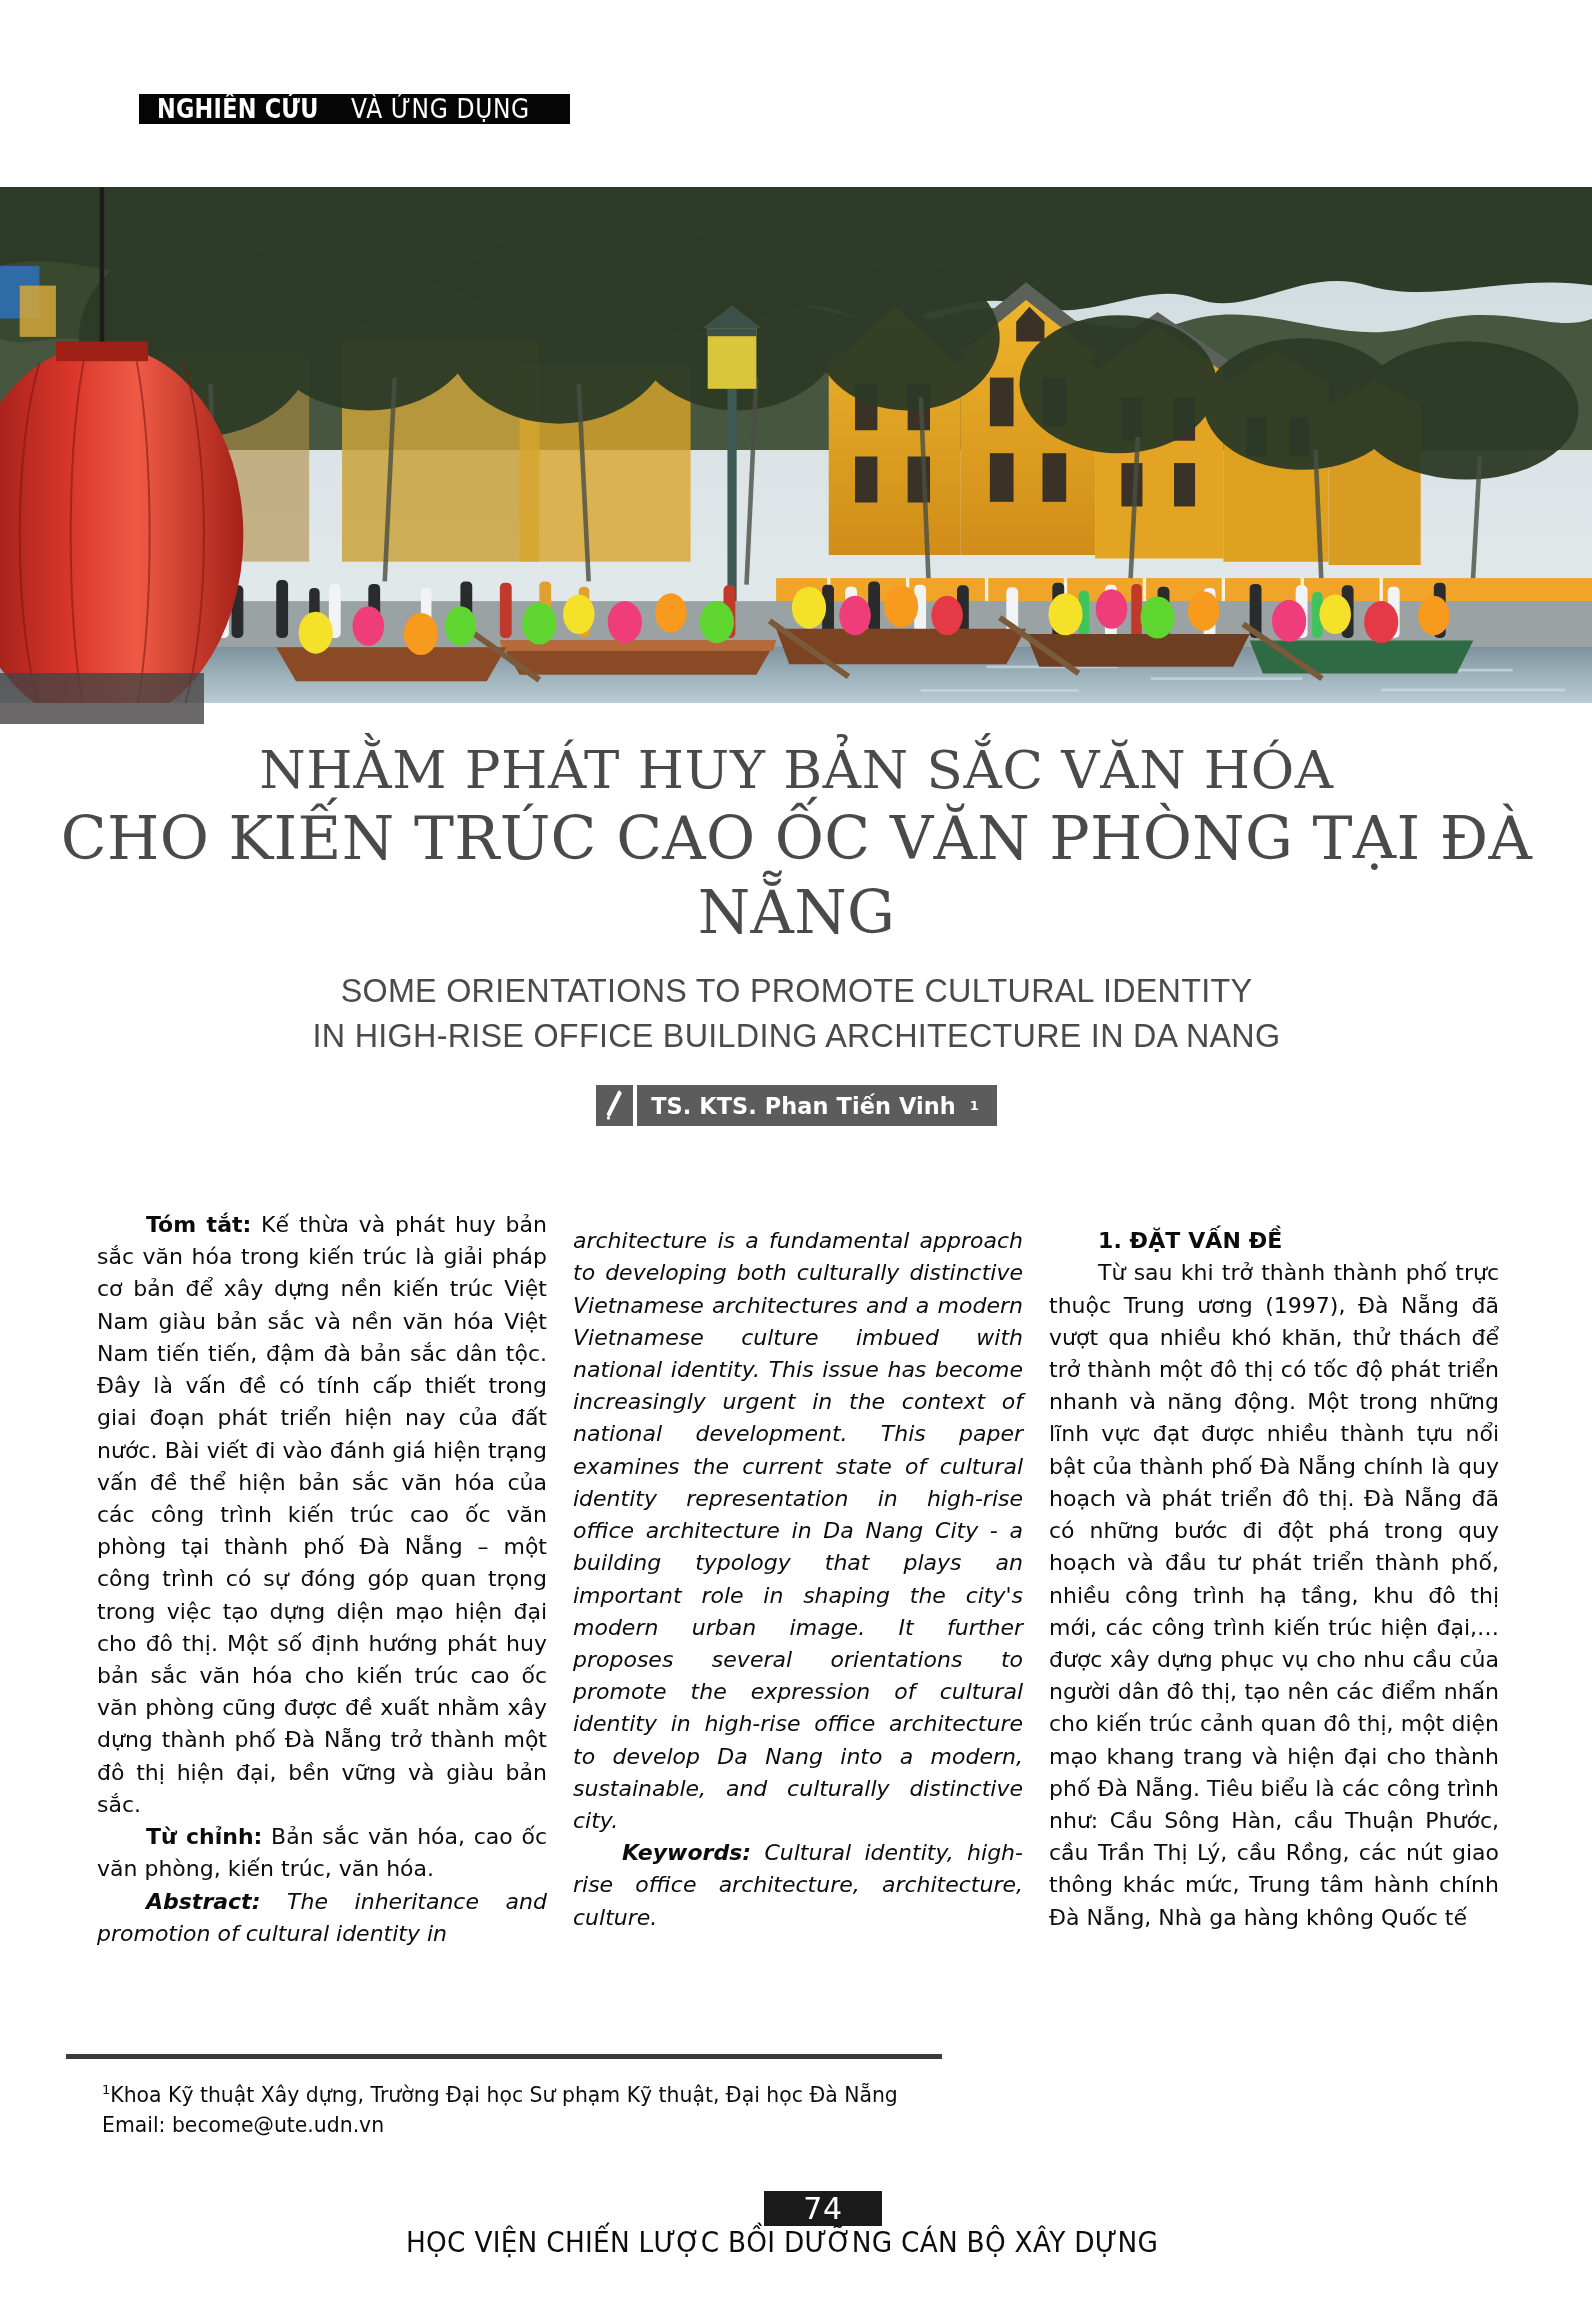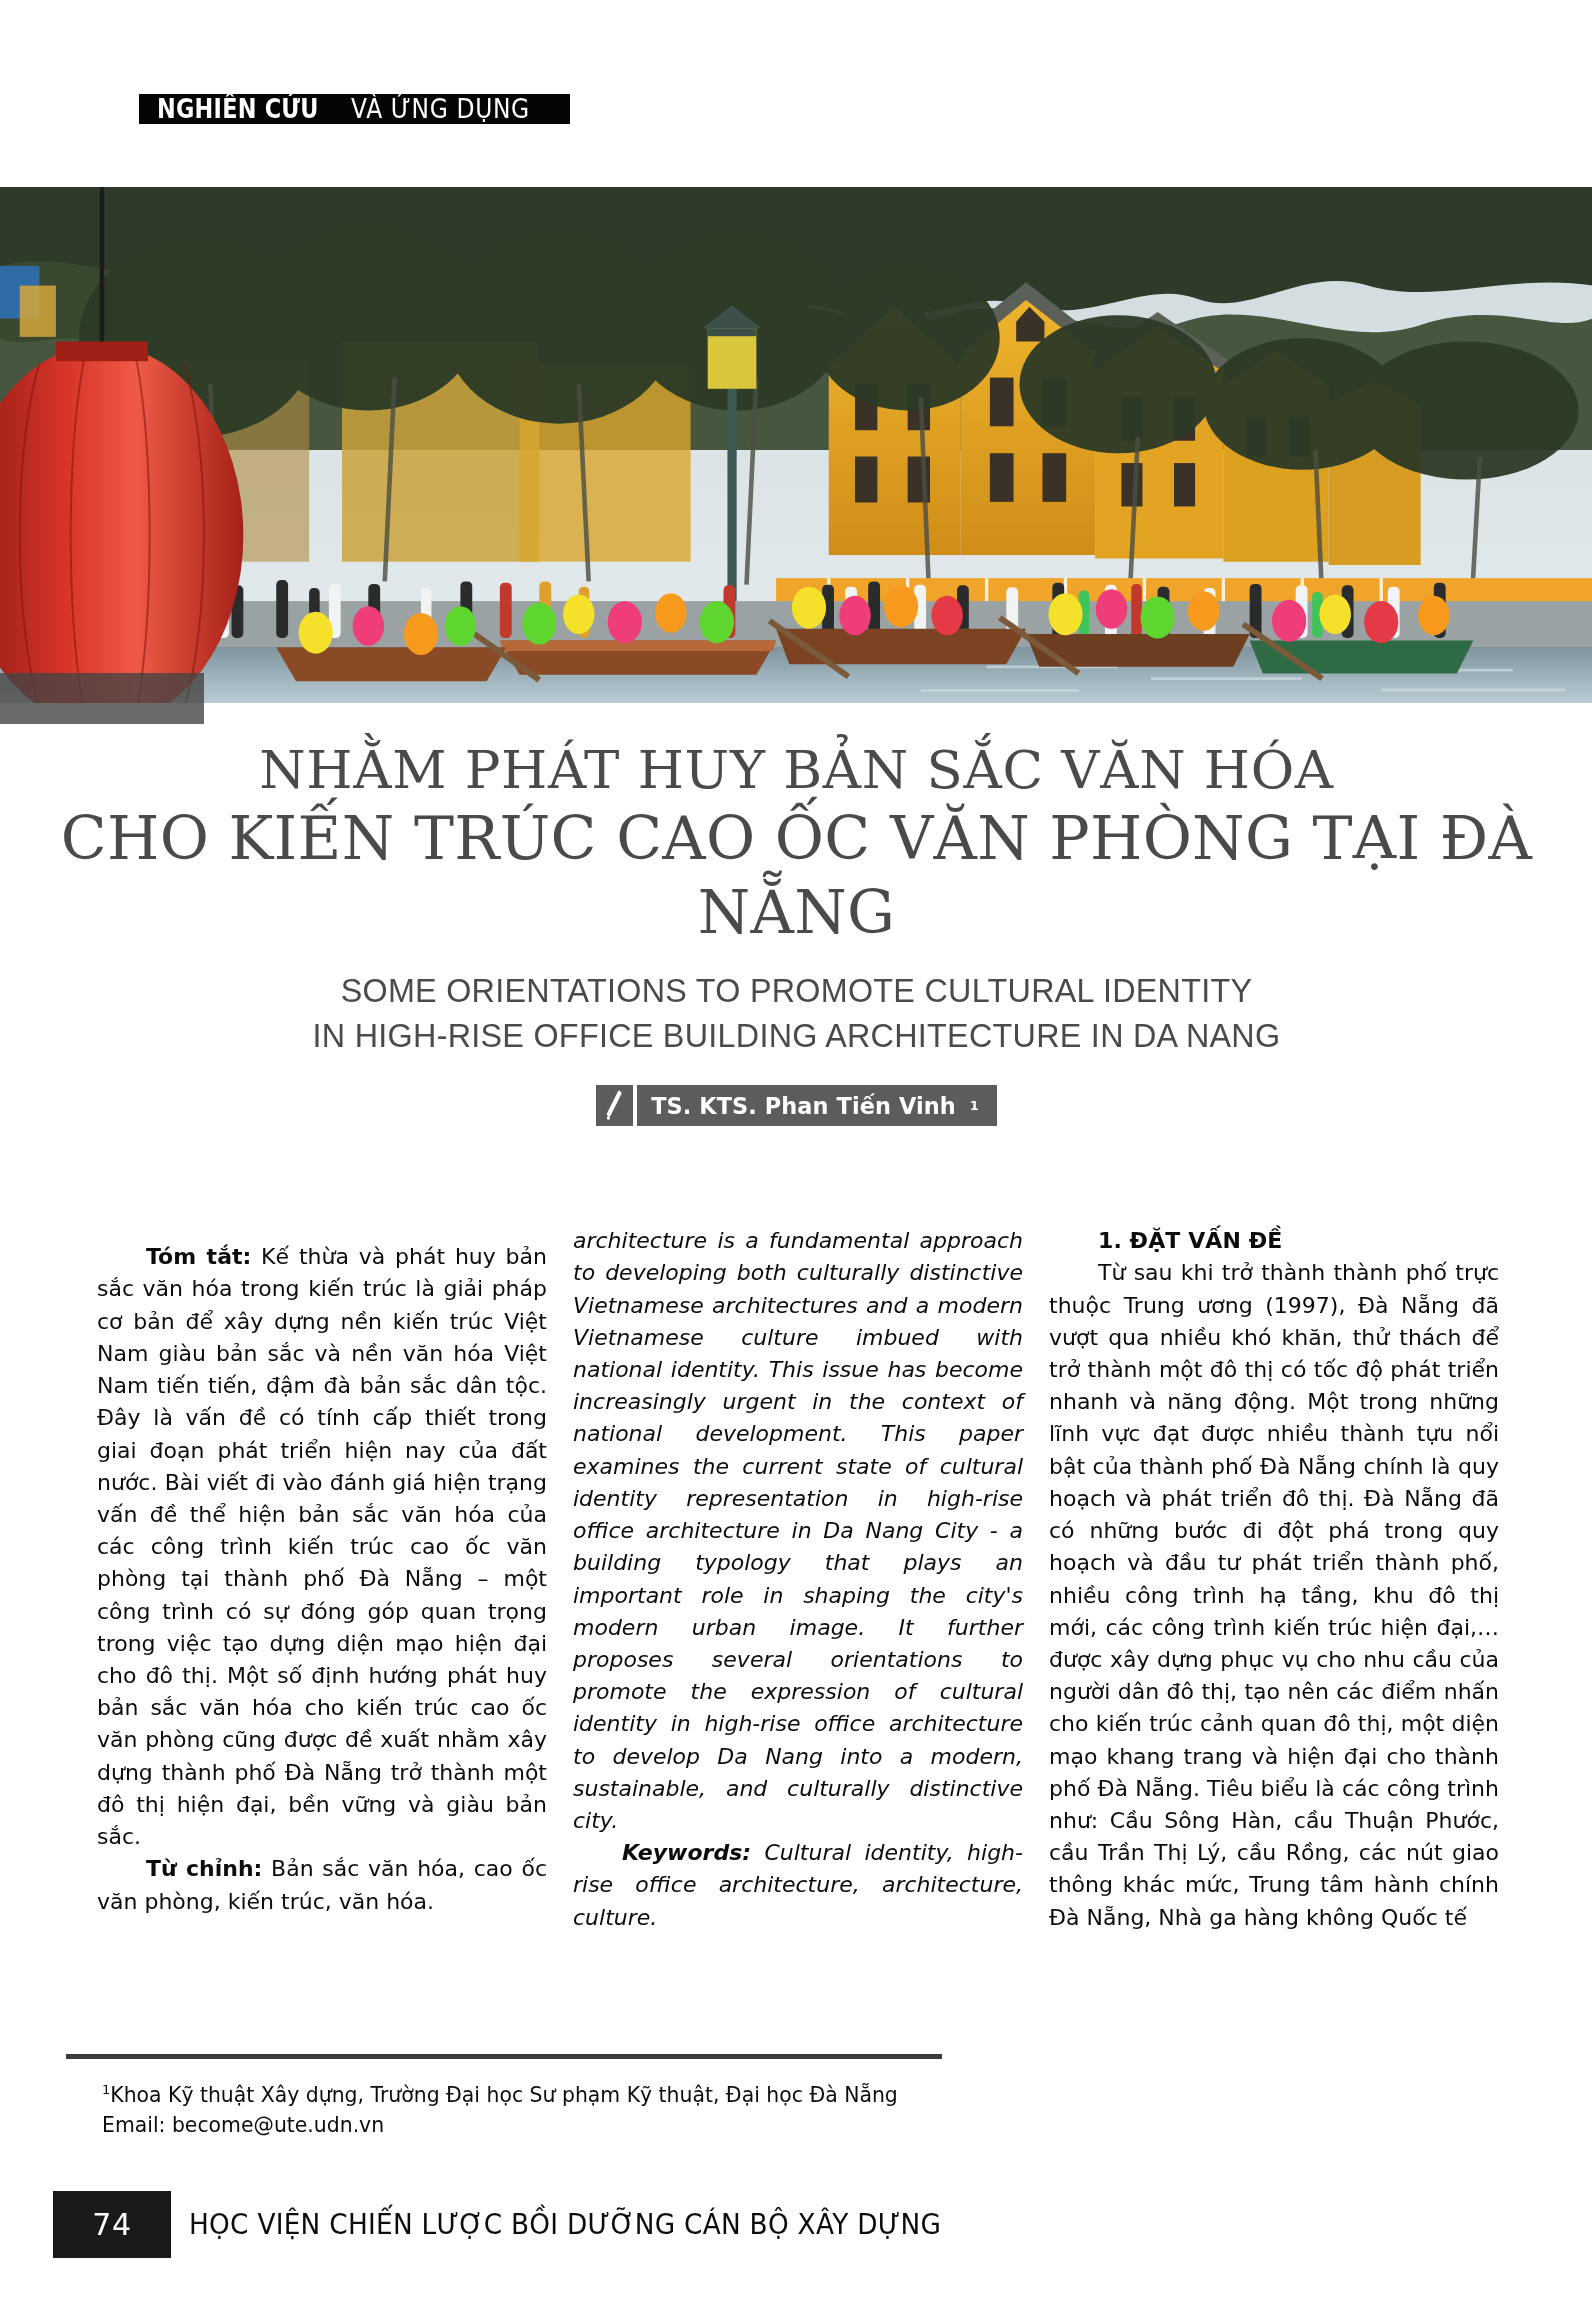--- a/index.html
+++ b/index.html
@@ -100,21 +100,21 @@
   }
   .footnote{
     position:absolute;left:102px;top:2081px;width:986px;
     font-size:20.4px;line-height:1.45;
   }
   .footnote sup{font-size:13px;vertical-align:super;}
 
   
   .footer{
     position:absolute;left:0;top:2191px;width:1593px;height:67px;
-    display:flex;align-items:center;
+    display:flex;align-items:center;flex-direction:column;
   }
   .footer-page{
     margin-left:53px;width:118px;height:67px;background:#1b1a1a;color:#ffffff;
     display:flex;align-items:center;justify-content:center;
     font-size:30px;font-weight:400;letter-spacing:0.7px;
   }
   .footer-title{
     margin-left:18.4px;font-size:28px;font-weight:400;letter-spacing:0.3px;
     color:#0c0c0c;white-space:nowrap;transform:scaleX(.94);transform-origin:left center;
   }
@@ -389,20 +389,21 @@
     <span>TS. KTS. Phan Tiến Vinh</span>
       <sup>1</sup>
   </div>
 </div>
 
 <div class="cols">
 
   <div class="col">
     <p><b>Tóm tắt:</b><span> Kế thừa và phát huy bản sắc văn hóa trong kiến trúc là giải pháp cơ bản để xây dựng nền kiến trúc Việt Nam giàu bản sắc và nền văn hóa Việt Nam tiến tiến, đậm đà bản sắc dân tộc. Đây là vấn đề có tính cấp thiết trong giai đoạn phát triển hiện nay của đất nước. Bài viết đi vào đánh giá hiện trạng vấn đề thể hiện bản sắc văn hóa của các công trình kiến trúc cao ốc văn phòng tại thành phố Đà Nẵng – một công trình có sự đóng góp quan trọng trong việc tạo dựng diện mạo hiện đại cho đô thị. Một số định hướng phát huy bản sắc văn hóa cho kiến trúc cao ốc văn phòng cũng được đề xuất nhằm xây dựng thành phố Đà Nẵng trở thành một đô thị hiện đại, bền vững và giàu bản sắc.</span></p>
     <p><b>Từ chỉnh:</b><span> Bản sắc văn hóa, cao ốc văn phòng, kiến trúc, văn hóa.</span></p>
+    <p class="it"><b>Abstract:</b><span> The inheritance and promotion of cultural identity in</span></p>
   </div>
 
   <div class="col">
     <p class="it noind">architecture is a fundamental approach to developing both culturally distinctive Vietnamese architectures and a modern Vietnamese culture imbued with national identity. This issue has become increasingly urgent in the context of national development. This paper examines the current state of cultural identity representation in high-rise office architecture in Da Nang City - a building typology that plays an important role in shaping the city's modern urban image. It further proposes several orientations to promote the expression of cultural identity in high-rise office architecture to develop Da Nang into a modern, sustainable, and culturally distinctive city.</p>
     <p class="it"><b>Keywords:</b><span> Cultural identity, high-rise office architecture, architecture, culture.</span></p>
   </div>
 
   <div class="col">
     <p class="sec-head">1. ĐẶT VẤN ĐỀ</p>
     <p>Từ sau khi trở thành thành phố trực thuộc Trung ương (1997), Đà Nẵng đã vượt qua nhiều khó khăn, thử thách để trở thành một đô thị có tốc độ phát triển nhanh và năng động. Một trong những lĩnh vực đạt được nhiều thành tựu nổi bật của thành phố Đà Nẵng chính là quy hoạch và phát triển đô thị. Đà Nẵng đã có những bước đi đột phá trong quy hoạch và đầu tư phát triển thành phố, nhiều công trình hạ tầng, khu đô thị mới, các công trình kiến trúc hiện đại,… được xây dựng phục vụ cho nhu cầu của người dân đô thị, tạo nên các điểm nhấn cho kiến trúc cảnh quan đô thị, một diện mạo khang trang và hiện đại cho thành phố Đà Nẵng. Tiêu biểu là các công trình như: Cầu Sông Hàn, cầu Thuận Phước, cầu Trần Thị Lý, cầu Rồng, các nút giao thông khác mức, Trung tâm hành chính Đà Nẵng, Nhà ga hàng không Quốc tế</p>

